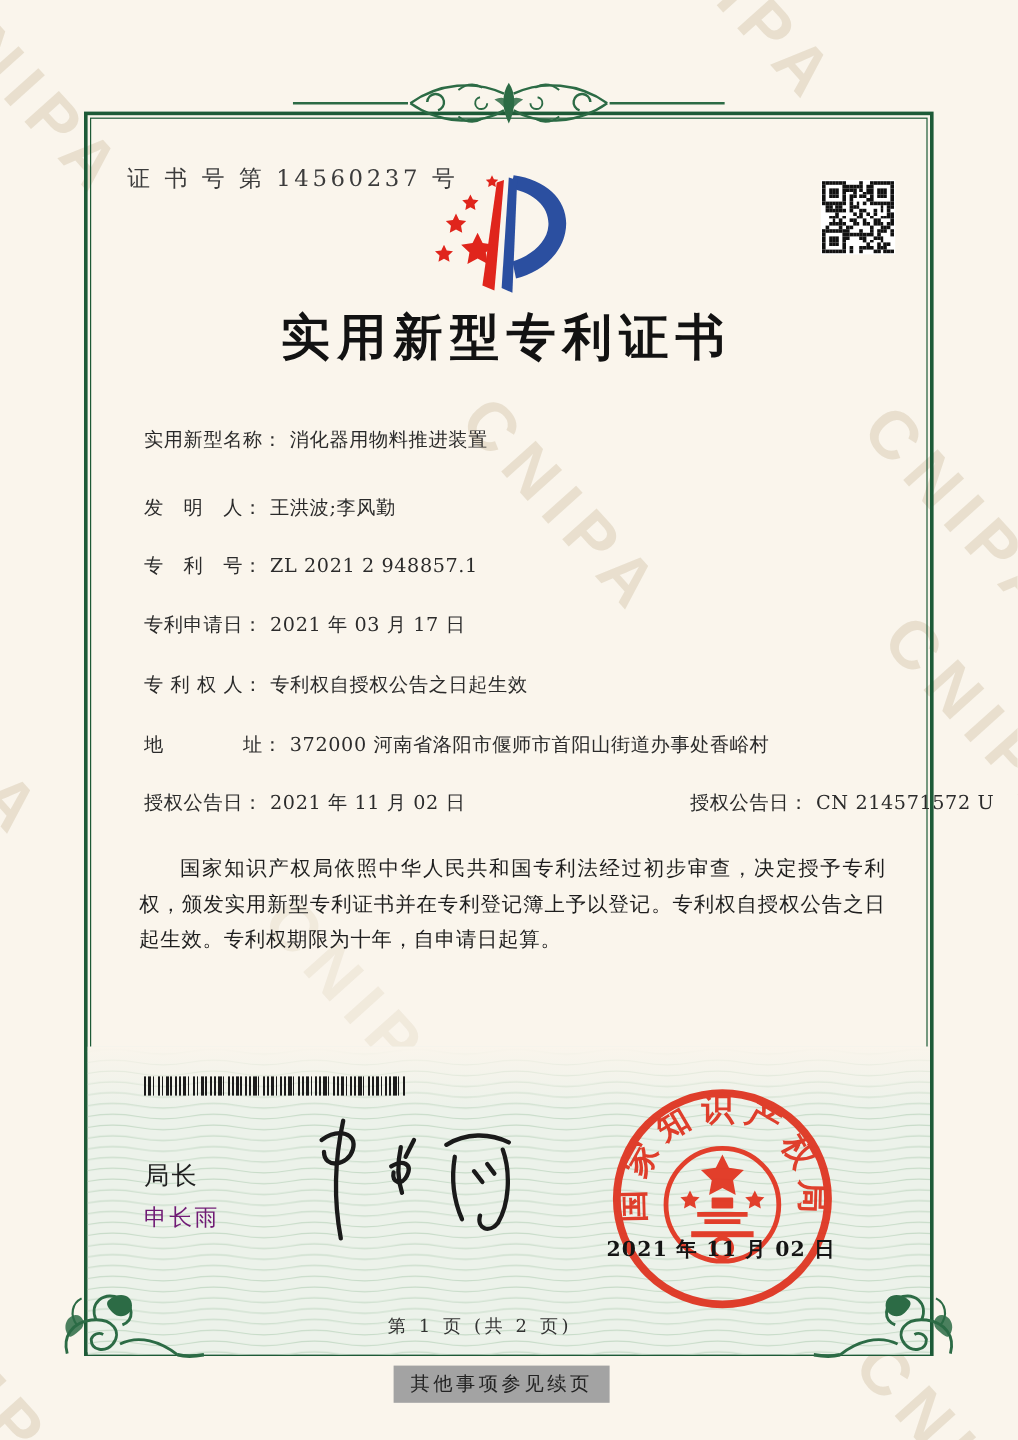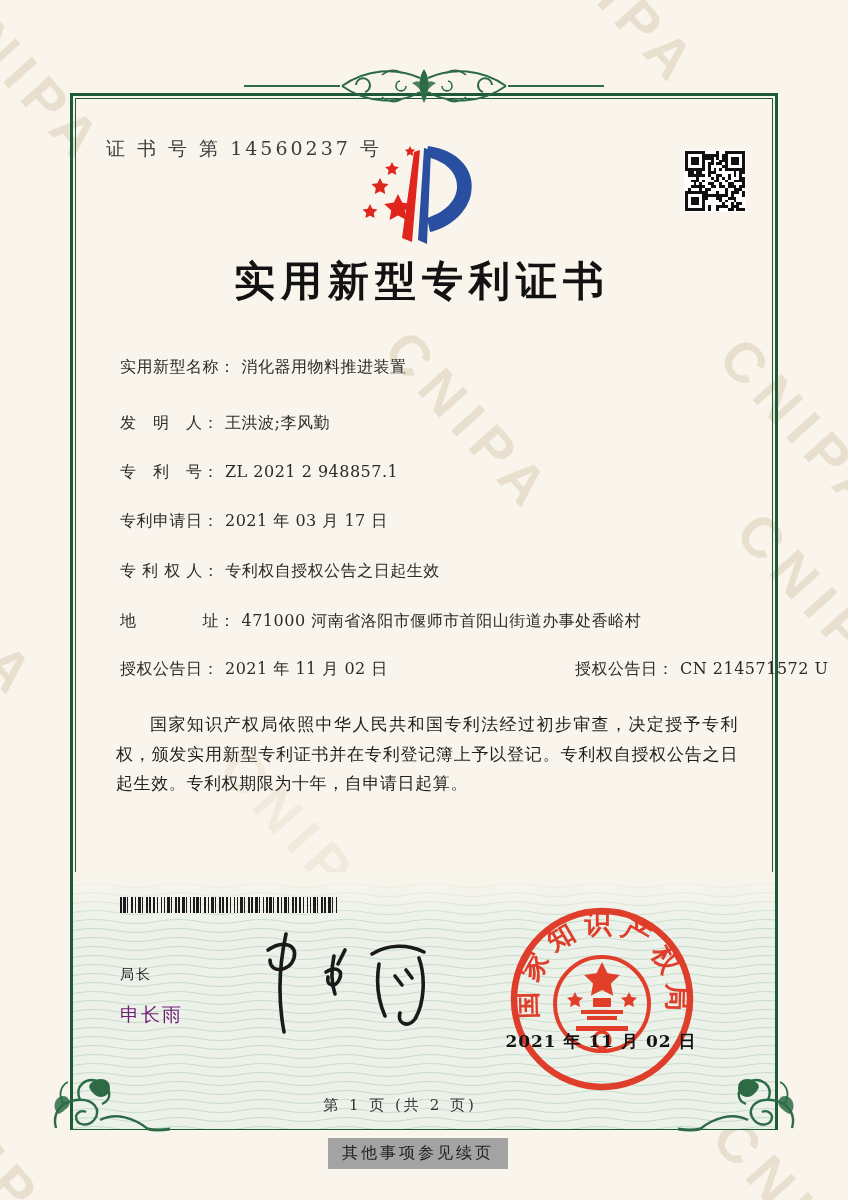--- a/index.html
+++ b/index.html
@@ -55,21 +55,21 @@
   .paras p{margin:12px;text-indent:2em;}
   .band{position:absolute;left:73px;top:872px;width:702px;height:257px;}
   .barcode{
     position:absolute;left:120px;top:897px;width:218px;height:16px;
     background:repeating-linear-gradient(90deg,
       #1b1b1b 0 1.6px, transparent 1.6px 3.4px,
       #1b1b1b 3.4px 6.2px, transparent 6.2px 7.4px,
       #1b1b1b 7.4px 8.4px, transparent 8.4px 11.4px,
       #1b1b1b 11.4px 13px, transparent 13px 14.6px);
   }
-  .sign-title{position:absolute;left:120px;top:966px;font-family:"Liberation Sans","DejaVu Sans",sans-serif;font-size:14px;color:#1f1f1f;letter-spacing:2px;}
+  .sign-title{position:absolute;left:120px;top:966px;font-family:"Liberation Sans","DejaVu Sans",sans-serif;font-size:21px;color:#1f1f1f;letter-spacing:2px;}
   .sign-name{position:absolute;left:120px;top:1002px;font-family:"Liberation Sans","DejaVu Sans",sans-serif;font-size:19px;color:#701a75;letter-spacing:2px;}
   .signature-svg{position:absolute;left:238px;top:922px;}
   .seal-svg{position:absolute;left:505px;top:902px;opacity:.94;}
   .seal-date{
     position:absolute;left:498px;top:1030px;width:206px;text-align:center;
     font-size:17px;letter-spacing:1px;color:#141414;font-weight:600;
   }
   .page-info{
     position:absolute;left:70px;top:1096px;width:660px;text-align:center;
     font-size:15px;letter-spacing:3px;color:#333;
@@ -627,21 +627,21 @@
 <div class="field-row" style="top:462px">
   <span class="lab">专　利　号：</span><span class="val">ZL 2021 2 948857.1</span>
 </div>
 <div class="field-row" style="top:511px">
   <span class="lab">专利申请日：</span><span class="val">2021 年 03 月 17 日</span>
 </div>
 <div class="field-row" style="top:561px">
   <span class="lab">专 利 权 人：</span><span class="val">专利权自授权公告之日起生效</span>
 </div>
 <div class="field-row" style="top:611px">
-  <span class="lab">地　　　　址：</span><span class="val">471000  河南省洛阳市偃师市首阳山街道办事处香峪村</span>
+  <span class="lab">地　　　　址：</span><span class="val">372000  河南省洛阳市偃师市首阳山街道办事处香峪村</span>
 </div>
 <div class="field-row" style="top:659px">
   <span class="lab">授权公告日：</span><span class="val">2021 年 11 月 02 日</span>
   <span class="field-pair2">
     <span class="lab">授权公告日：</span><span class="val">CN 214571572 U</span>
   </span>
 </div>
 
 <div class="paras">
   <p>国家知识产权局依照中华人民共和国专利法经过初步审查，决定授予专利权，颁发实用新型专利证书并在专利登记簿上予以登记。专利权自授权公告之日起生效。专利权期限为十年，自申请日起算。</p>

